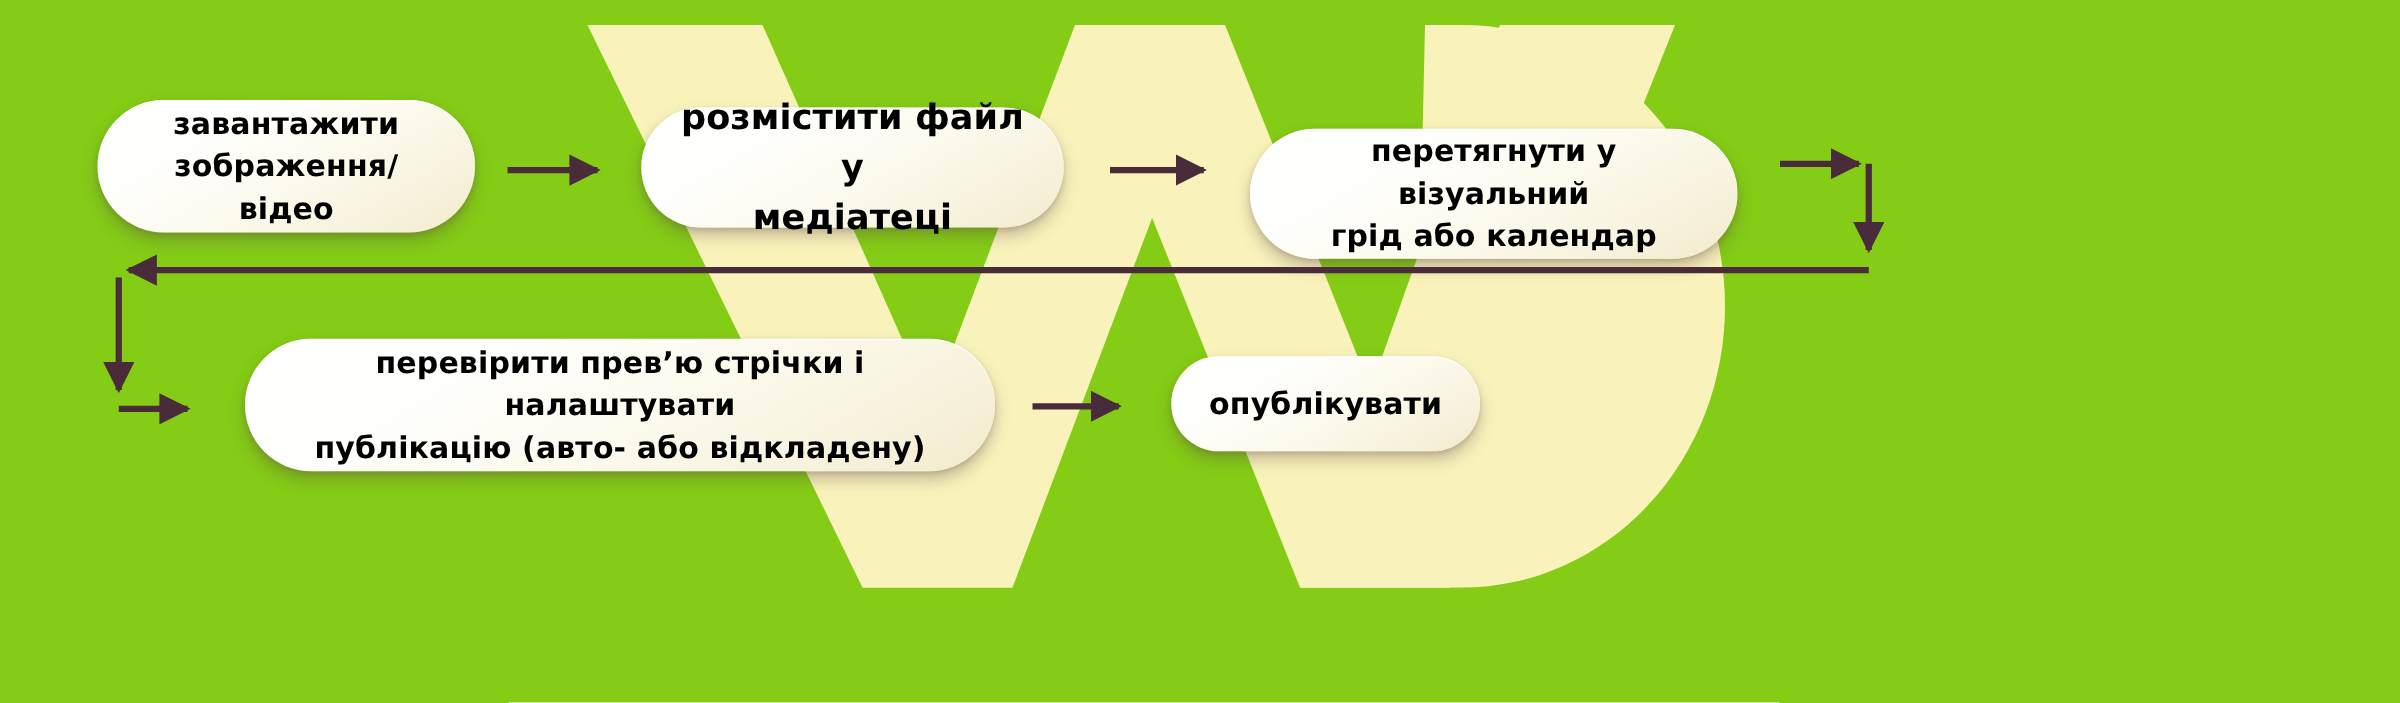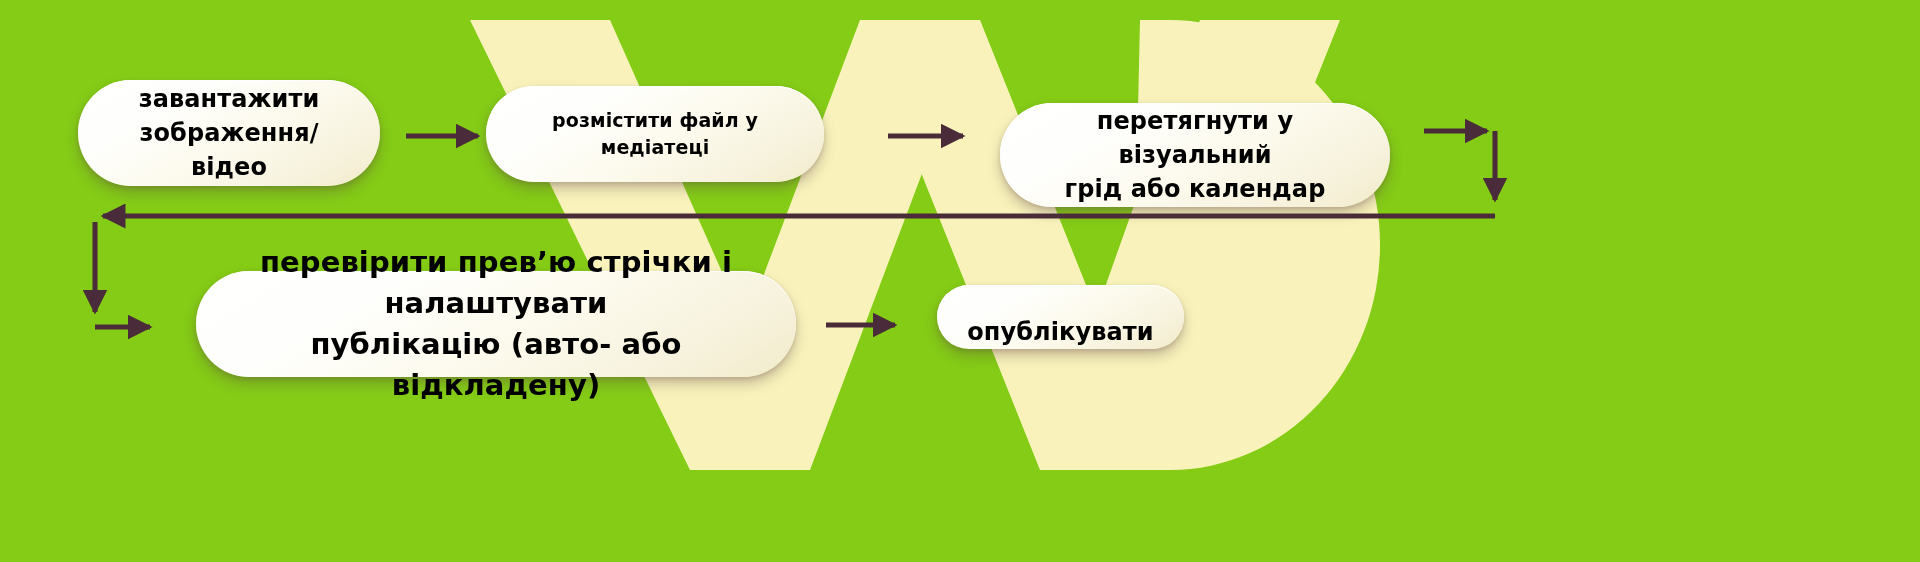--- a/index.html
+++ b/index.html
@@ -63,24 +63,24 @@
     letter-spacing: 0.1px;
     padding: 0 26px;
     box-sizing: border-box;
   }
   .node .node-text {
     display: block;
     white-space: pre-line;
   }
 
   #node-upload   { left: 78px;   top: 80px;  width: 302px; height: 106px; font-size: 24px; }
-  #node-media    { left: 486px;  top: 86px;  width: 338px; height: 96px;  font-size: 19px; }
+  #node-media    { left: 513px;  top: 86px;  width: 338px; height: 96px;  font-size: 28px; }
   #node-drag     { left: 1000px; top: 80px;  width: 390px; height: 104px; font-size: 24px; margin-top: 23px; }
-  #node-preview  { left: 196px;  top: 271px; width: 600px; height: 106px; font-size: 29px; }
-  #node-publish  { left: 937px;  top: 285px; width: 247px; height: 64px;  font-size: 24px; align-items: flex-end; }
+  #node-preview  { left: 196px;  top: 271px; width: 600px; height: 106px; font-size: 24px; }
+  #node-publish  { left: 937px;  top: 285px; width: 247px; height: 76px;  font-size: 24px; }
 </style>
 </head>
 <body>
 
 <div id="canvas">
 
   <svg id="watermark" viewBox="0 0 1920 562">
     <g fill="#f9f3bb">
 
       <polygon points="470,20 610,20 810,470 690,470"></polygon>

